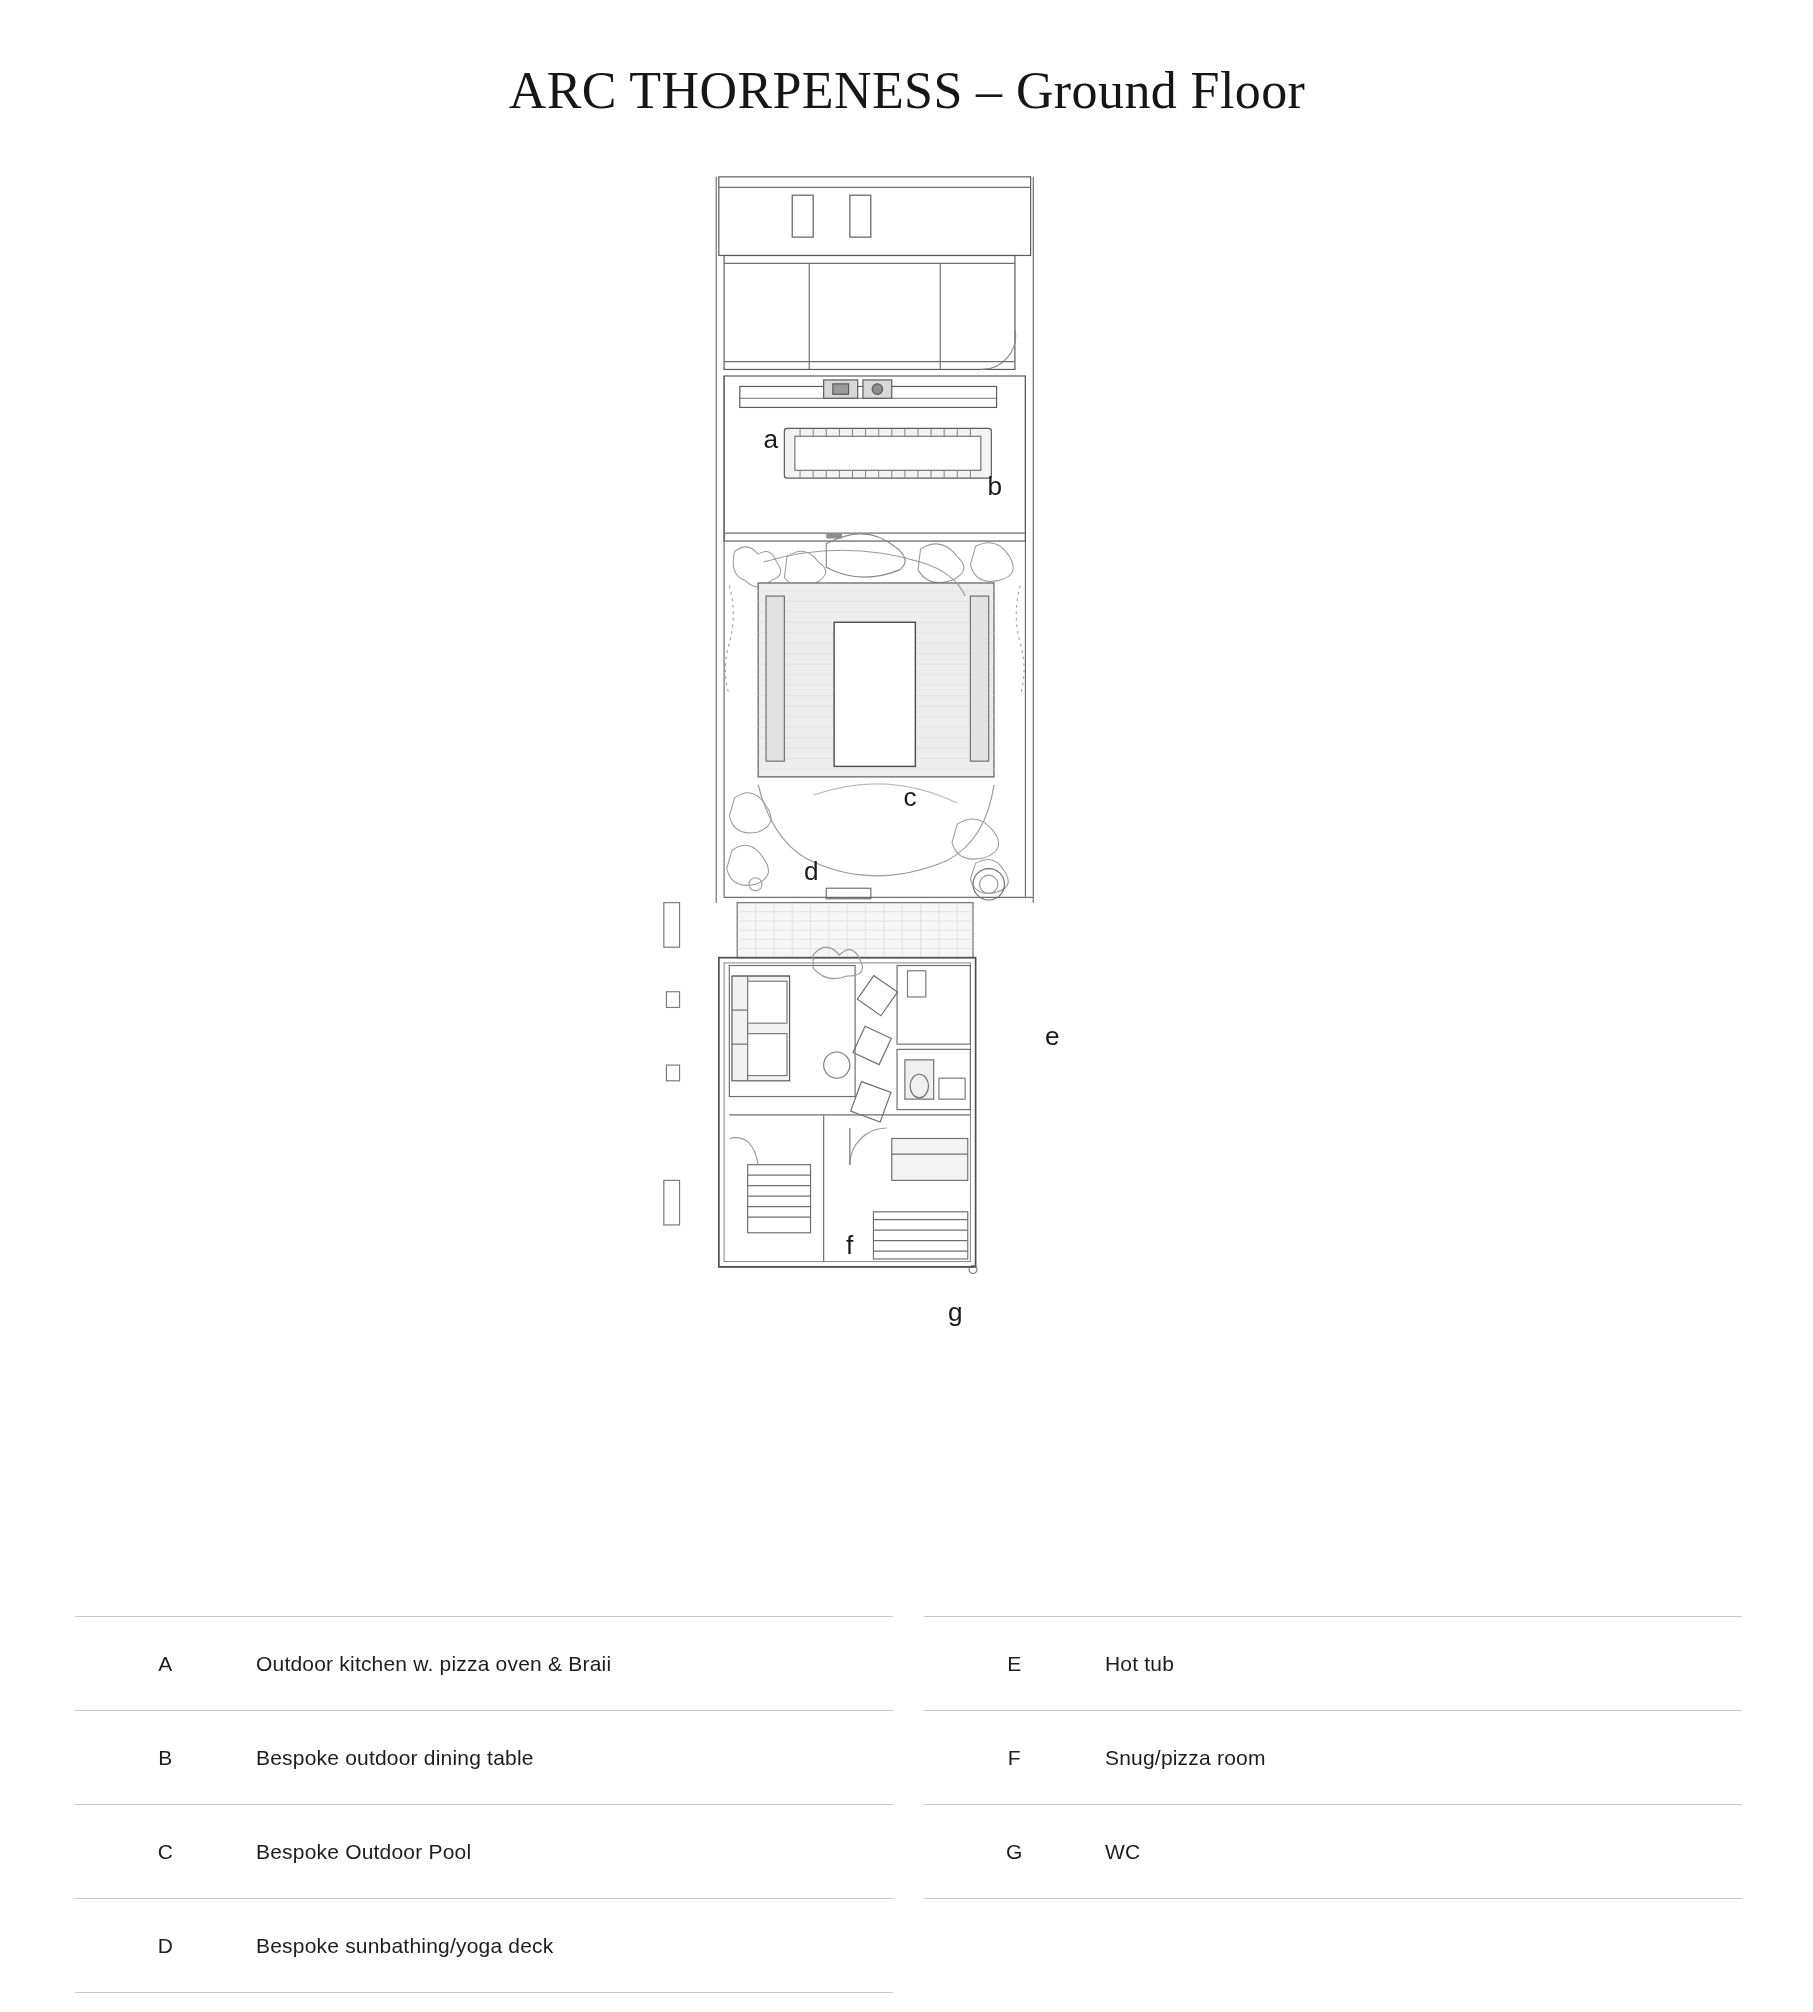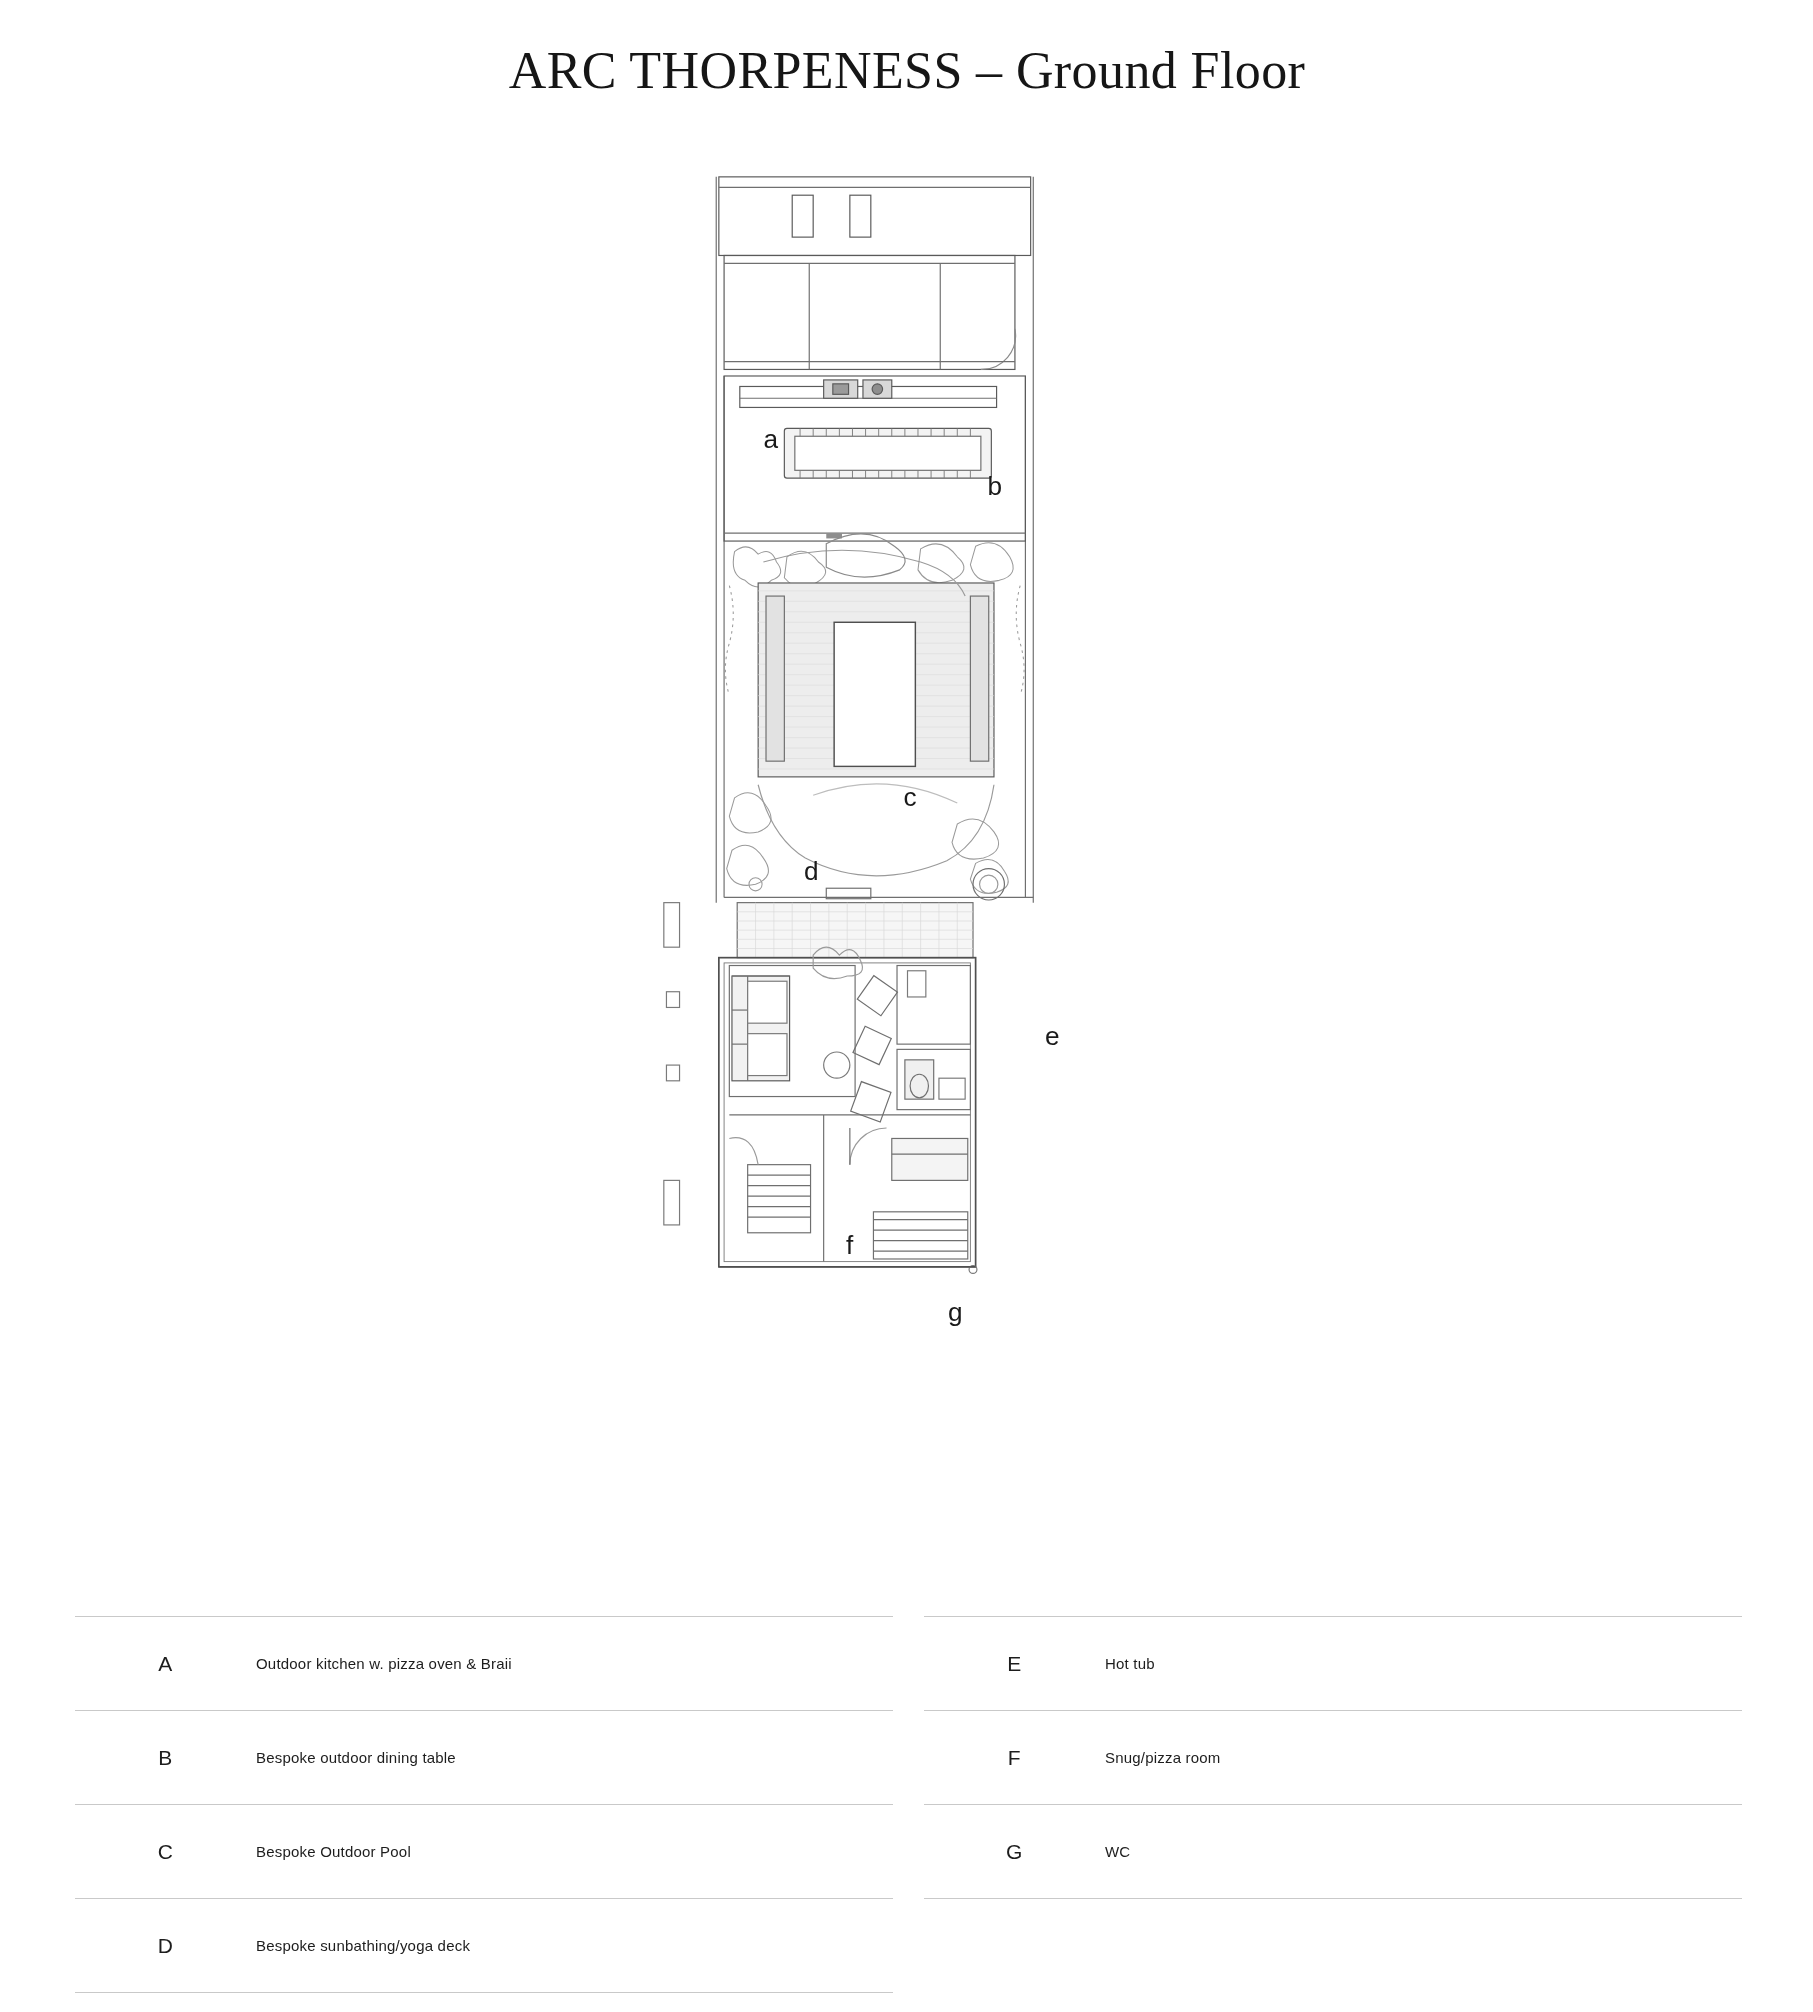--- a/index.html
+++ b/index.html
@@ -16,21 +16,21 @@
     overflow: hidden;
   }
   .page-title {
     text-align: center;
     font-family: "Liberation Serif", serif;
     font-size: 52px;
     font-weight: 400;
     letter-spacing: 0.4px;
     color: #161616;
     margin: 0;
-    padding-top: 42px;
+    padding-top: 62px;
     line-height: 1.1;
   }
 
   
   .plan-wrap {
     position: absolute;
     left: 0;
     top: 169px;
     width: 1814px;
     height: 1368px;
@@ -62,21 +62,21 @@
     border-top: 1.2px solid #c9c9c9;
   }
   .legend-key {
     width: 181px;
     text-align: center;
     font-size: 21px;
     letter-spacing: 0.5px;
     color: #1d1d1d;
   }
   .legend-label {
-    font-size: 15px;
+    font-size: 21px;
     letter-spacing: 0.2px;
     color: #1d1d1d;
   }
   .legend-row.empty {
     border-bottom: none;
   }
   .legend-row.empty .legend-key,
   .legend-row.empty .legend-label { visibility: hidden; }
 
   text.plan-label {

